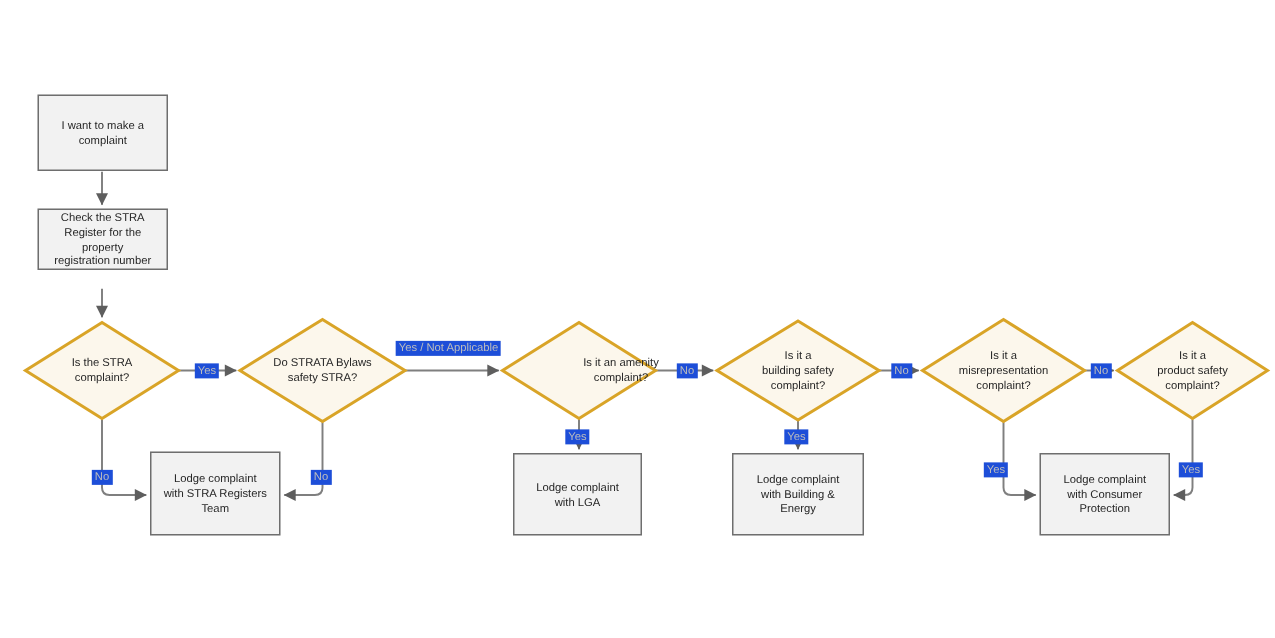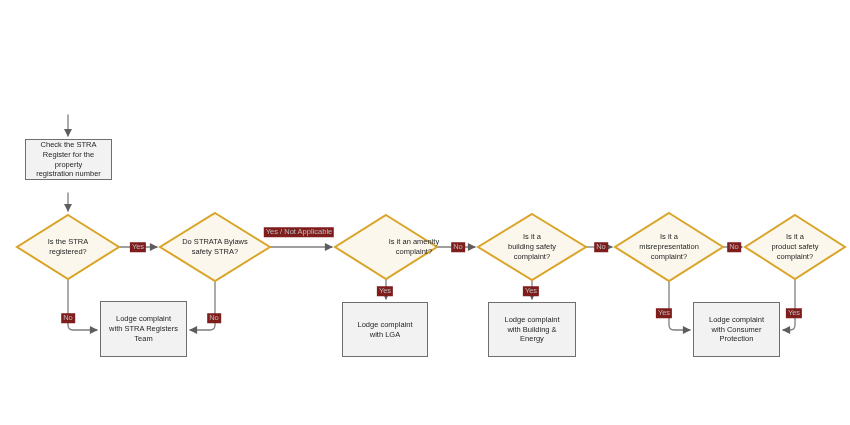--- a/index.html
+++ b/index.html
@@ -27,21 +27,21 @@
   .decision-label{
     background:transparent;
     transform:translate(-50%,-50%);
     width:96px;
   }
   .edge-label{
     position:absolute;
     transform:translate(-50%,-50%);
     font-size:7.5px;line-height:1;
     color:#BDBDBD;
-    background:#7f1d1d;
+    background:#1d4ed8;
     padding:1px 2px;
     white-space:nowrap;
   }
 </style>
 </head>
 <body>
 
 <div class="canvas">
 
   <svg class="wires" viewBox="0 0 850 425" xmlns="http://www.w3.org/2000/svg">
@@ -70,28 +70,30 @@
     <g fill="#FCF7EC" stroke="#D9A427" stroke-width="2">
       <polygon points="68,215 119,247 68,279 17,247"></polygon>
       <polygon points="215,213 270,247 215,281 160,247"></polygon>
       <polygon points="386,215 437,247 386,279 335,247"></polygon>
       <polygon points="532,214 586,247 532,280 478,247"></polygon>
       <polygon points="669,213 723,247 669,281 615,247"></polygon>
       <polygon points="795,215 845,247 795,279 745,247"></polygon>
     </g>
   </svg>
 
+  <div class="node process" style="left:25px;top:63px;width:87px;height:51px;">I want to make a
+complaint</div>
 
   <div class="node process" style="left:25px;top:139px;width:87px;height:41px;">Check the STRA
 Register for the
 property
 registration number</div>
 
   <div class="node decision-label" style="left:68px;top:247px;">Is the STRA
-registered?</div>
+complaint?</div>
   <div class="node decision-label" style="left:215px;top:247px;">Do STRATA Bylaws
 safety STRA?</div>
   <div class="node decision-label" style="left:386px;top:247px;margin-left:28px;">Is it an amenity
 complaint?</div>
   <div class="node decision-label" style="left:532px;top:247px;">Is it a
 building safety
 complaint?</div>
   <div class="node decision-label" style="left:669px;top:247px;">Is it a
 misrepresentation
 complaint?</div>

